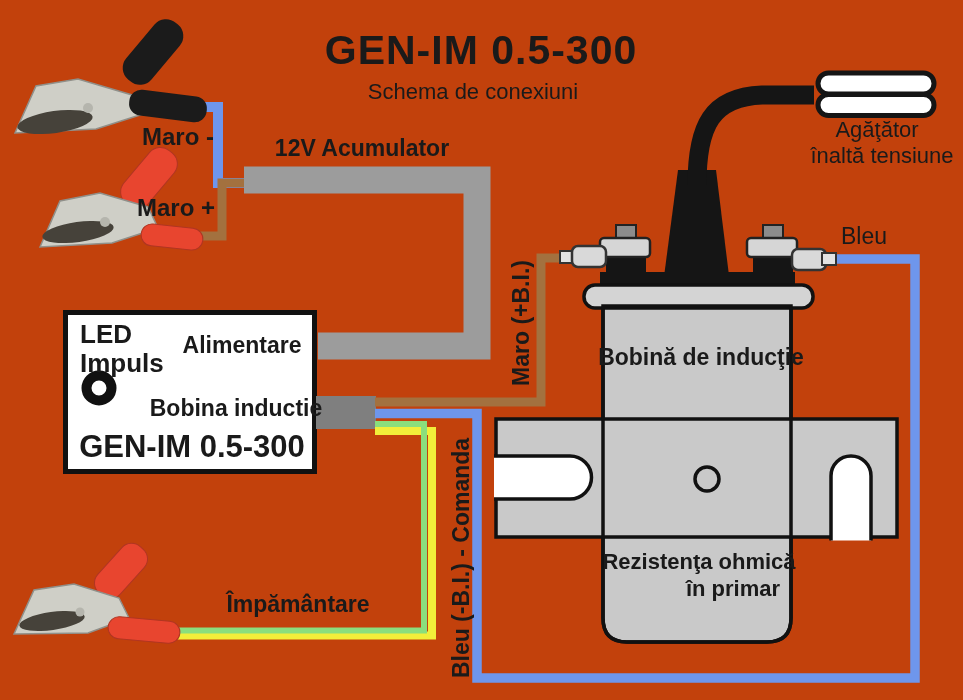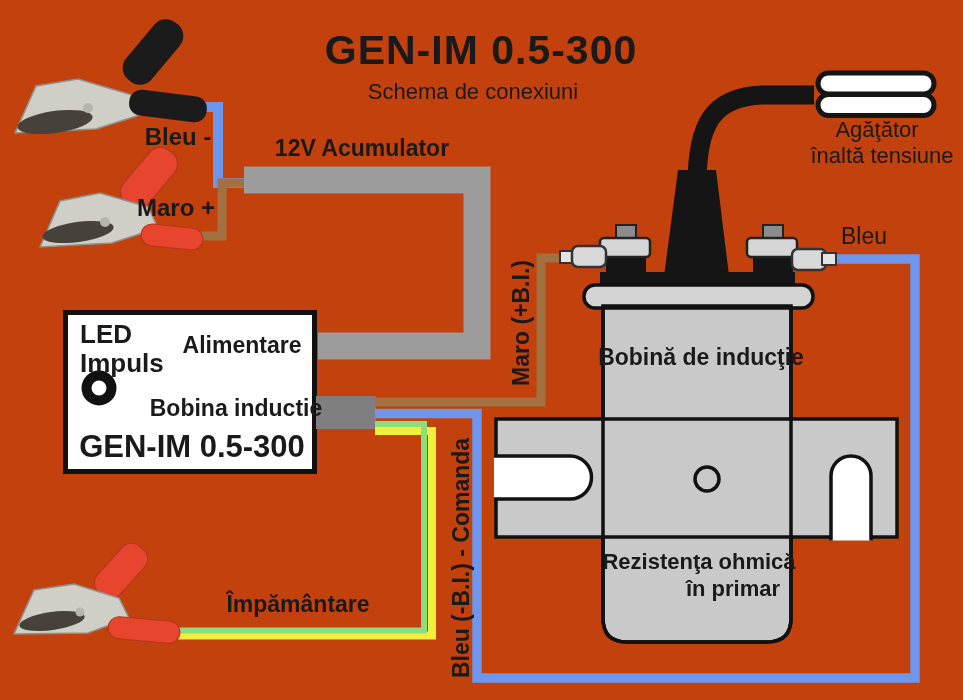--- a/index.html
+++ b/index.html
@@ -95,21 +95,21 @@
       <rect x="560" y="251" width="14" height="12" fill="#e3e3e3" stroke="#333333" stroke-width="2"></rect>
       <rect x="572" y="246" width="34" height="21" rx="6" fill="#d9d9d9" stroke="#333333" stroke-width="2.5"></rect>
       <rect x="792" y="249" width="34" height="21" rx="6" fill="#d9d9d9" stroke="#333333" stroke-width="2.5"></rect>
       <rect x="822" y="253" width="14" height="12" fill="#e3e3e3" stroke="#333333" stroke-width="2"></rect>
     </g>
   </svg>
 
   <div class="lbl title" style="left:481px;top:51px;">GEN-IM 0.5-300</div>
   <div class="lbl subtitle" style="left:473px;top:92px;">Schema de conexiuni</div>
 
-  <div class="lbl f24" style="left:178px;top:137px;">Bleu -</div>
+  <div class="lbl f24" style="left:178px;top:137px;">Maro -</div>
   <div class="lbl f24" style="left:176px;top:208px;">Maro +</div>
   <div class="lbl f23" style="left:362px;top:148px;text-align:center;">12V Acumulator</div>
 
   <div class="lbl lbl-left f19" style="left:80px;top:320px;">
     <span>LED</span><br>
     <span>Impuls</span>
   </div>
   <div class="lbl f23" style="left:242px;top:345px;">Alimentare</div>
   <div class="lbl f23" style="left:236px;top:408px;">Bobina inductie</div>
   <div class="lbl f31" style="left:192px;top:447px;">GEN-IM 0.5-300</div>

